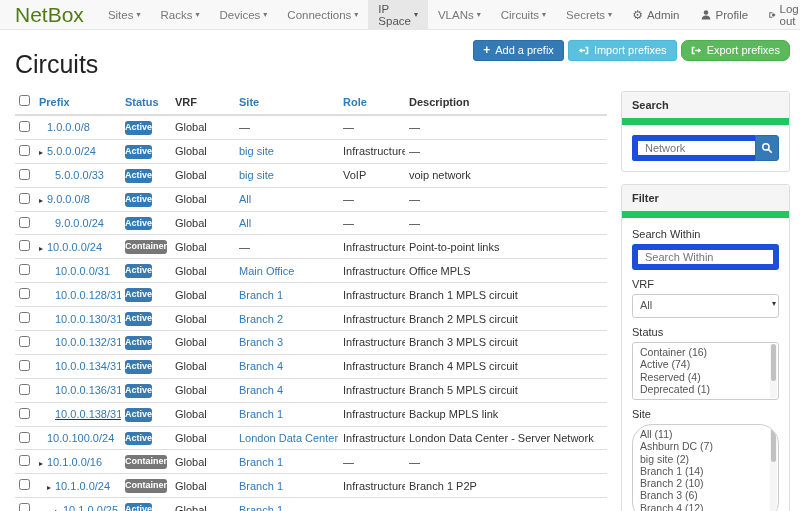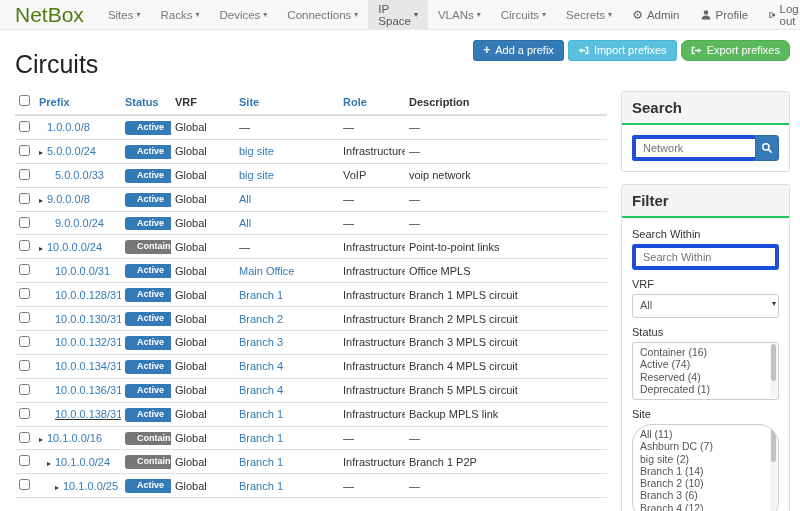--- a/index.html
+++ b/index.html
@@ -43,31 +43,31 @@
     overflow:hidden; }
   thead th { border-bottom:2px solid #ddd; font-weight:bold; font-size:11px; padding:4px 4px 6px; }
   tbody td { border-bottom:1px solid #ddd; height:22px; }
   .col-cb{width:20px;} .col-prefix{width:86px;} .col-status{width:50px;}
   .col-vrf{width:64px;} .col-site{width:104px;} .col-role{width:66px;}
   .th-link { color:#337ab7; cursor:pointer; }
   .link { color:#337ab7; cursor:pointer; }
   input[type=checkbox]{ width:11px; height:11px; }
   .tree-arrow { display:inline-block; width:8px; font-size:8px; color:#333; }
   .badge { display:inline-block; color:#fff; font-weight:bold; font-size:9px;
-    padding:2px 12px 2px; border-radius:3px; line-height:1.1; }
+    padding:2px 0 2px; border-radius:3px; line-height:1.1; }
   .badge-active { background:#337ab7; }
   .badge-container { background:#777; }
 
   
   .panel { border:1px solid #ddd; border-radius:3px; margin-bottom:12px; background:#fff; }
-  .panel-heading { background:#f5f5f5; border-bottom:2px solid #22c55e; padding:7px 10px;
-    font-size:15px; font-weight:bold; color:#333; border-radius:3px 3px 0 0; }
+  .panel-heading { background:#f5f5f5; border-bottom:7px solid #22c55e; padding:7px 10px;
+    font-size:11px; font-weight:bold; color:#333; border-radius:3px 3px 0 0; }
   .panel-body { padding:10px; }
   .input-group { display:flex; }
-  .text-input { flex:1 1 auto; min-width:0; height:26px; border:4px solid #1d4ed8;
+  .text-input { flex:1 1 auto; min-width:0; height:26px; border:6px solid #1d4ed8;
     border-radius:3px; padding:0 7px; font-size:11px; font-family:inherit; color:#555; }
   .input-group .text-input { border-radius:3px 0 0 3px; border-right:none; }
   .search-btn { width:32px; height:26px; background:#337ab7; border:1px solid #2e6da4;
     border-radius:0 3px 3px 0; display:flex; align-items:center; justify-content:center; cursor:pointer; }
   .search-btn svg { width:12px; height:12px; }
   .f-label { font-size:11px; margin:8px 0 4px; color:#333; }
   .f-label:first-child { margin-top:0; }
   .select { position:relative; height:24px; border:1px solid #ccc; border-radius:3px;
     font-size:11px; color:#555; padding:4px 16px 0 7px; cursor:pointer; background:#fff; }
   .select .sel-caret { position:absolute; right:2px; top:4px; font-size:8px; color:#333; }
@@ -330,20 +330,31 @@
     <td class="col-prefix" style="padding-left: 12px; text-decoration: underline;">
       <span class="tree-arrow" style="visibility: hidden;">▸</span><a class="link">10.0.0.138/31</a>
     </td>
     <td class="col-status"><span class="badge badge-active">Active</span></td>
     <td class="col-vrf">Global</td>
     <td class="col-site"><a class="link">Branch 1</a></td>
     <td class="col-role">Infrastructure</td>
     <td>Backup MPLS link</td>
   </tr>
 
+  <tr>
+    <td class="col-cb"><input type="checkbox" style=""></td>
+    <td class="col-prefix" style="padding-left: 4px;">
+      <span class="tree-arrow" style="visibility: hidden;">▸</span><a class="link">10.0.100.0/24</a>
+    </td>
+    <td class="col-status"><span class="badge badge-active">Active</span></td>
+    <td class="col-vrf">Global</td>
+    <td class="col-site"><a class="link">London Data Center</a></td>
+    <td class="col-role">Infrastructure</td>
+    <td>London Data Center - Server Network</td>
+  </tr>
 
   <tr>
     <td class="col-cb"><input type="checkbox" style=""></td>
     <td class="col-prefix" style="padding-left: 4px;">
       <span class="tree-arrow">▸</span><a class="link">10.1.0.0/16</a>
     </td>
     <td class="col-status"><span class="badge badge-container">Container</span></td>
     <td class="col-vrf">Global</td>
     <td class="col-site"><a class="link">Branch 1</a></td>
     <td class="col-role">—</td>

